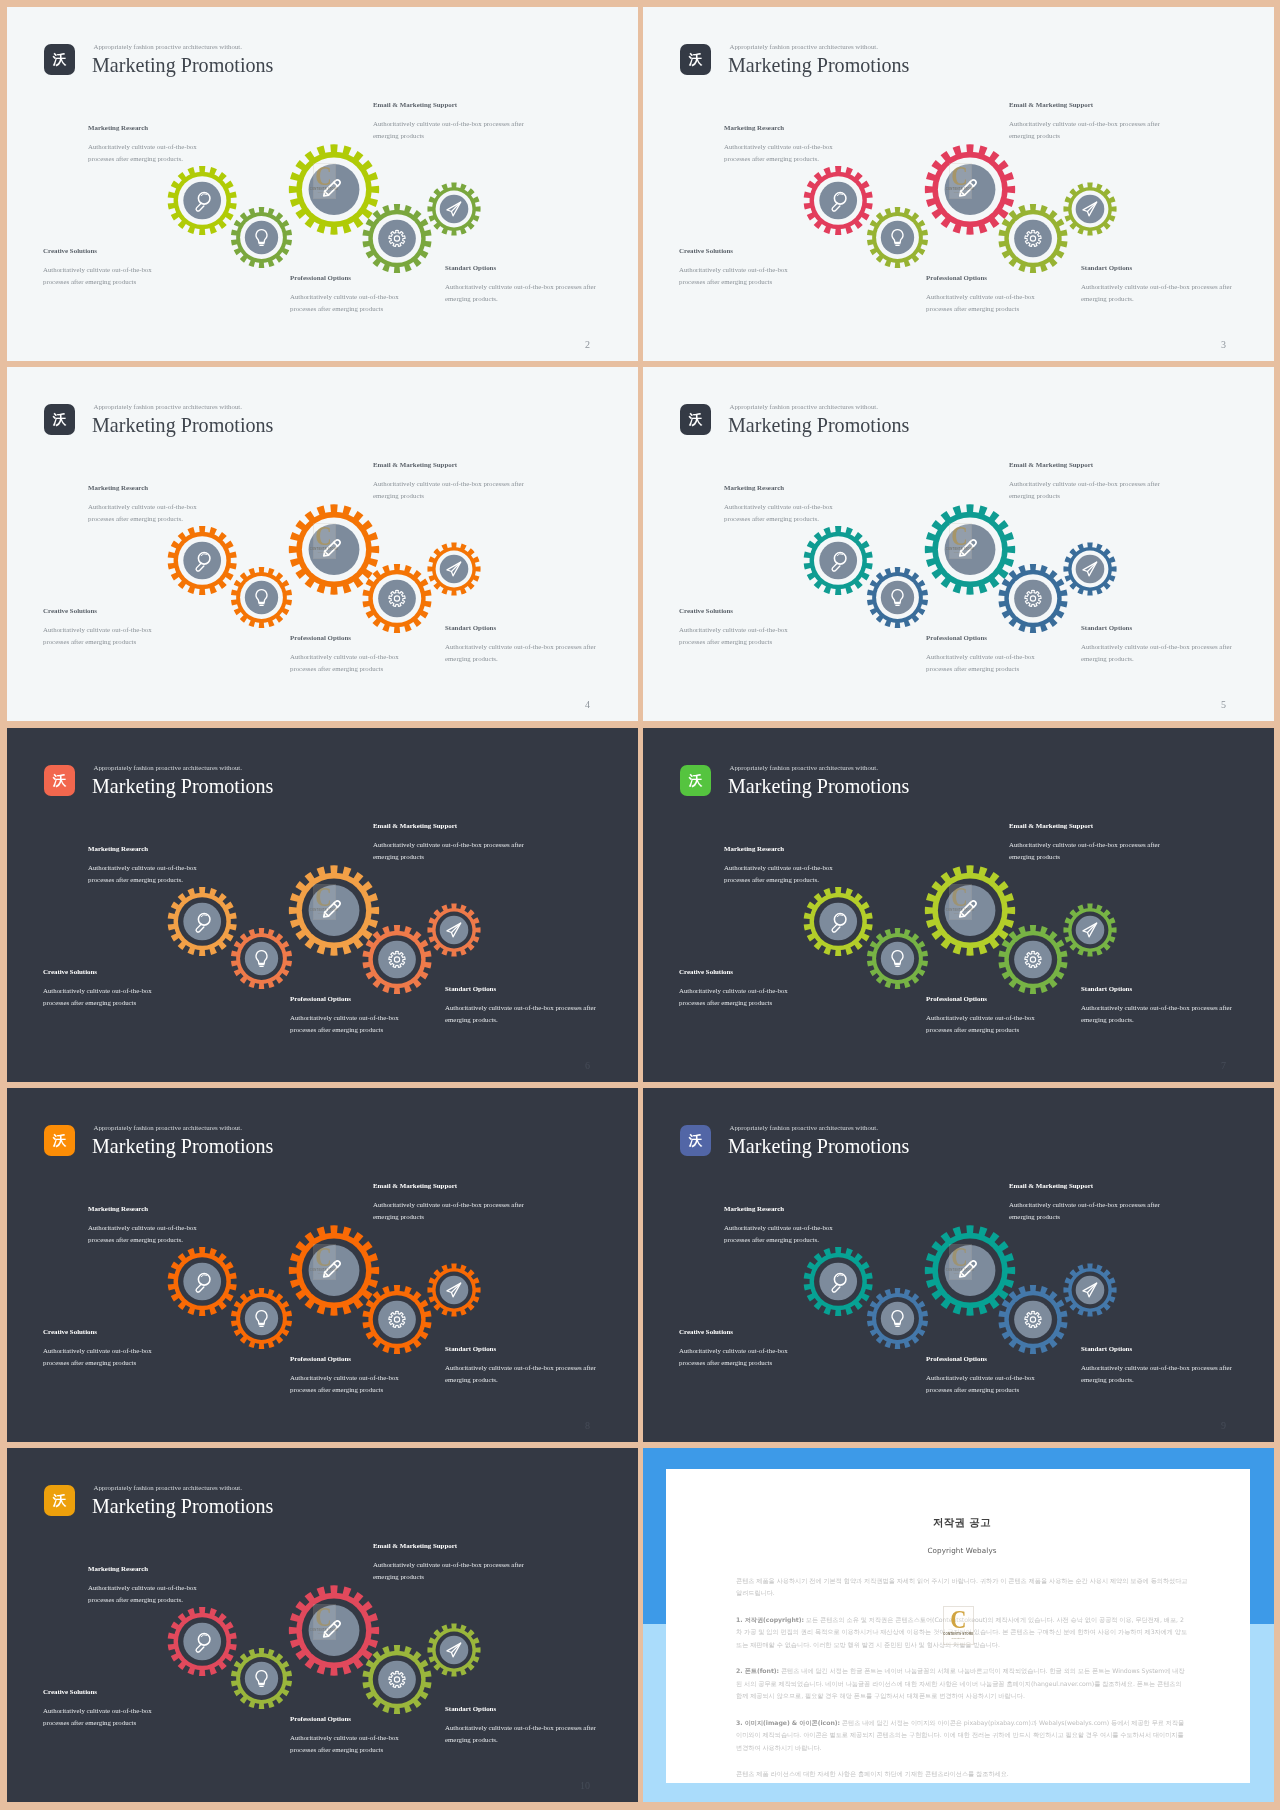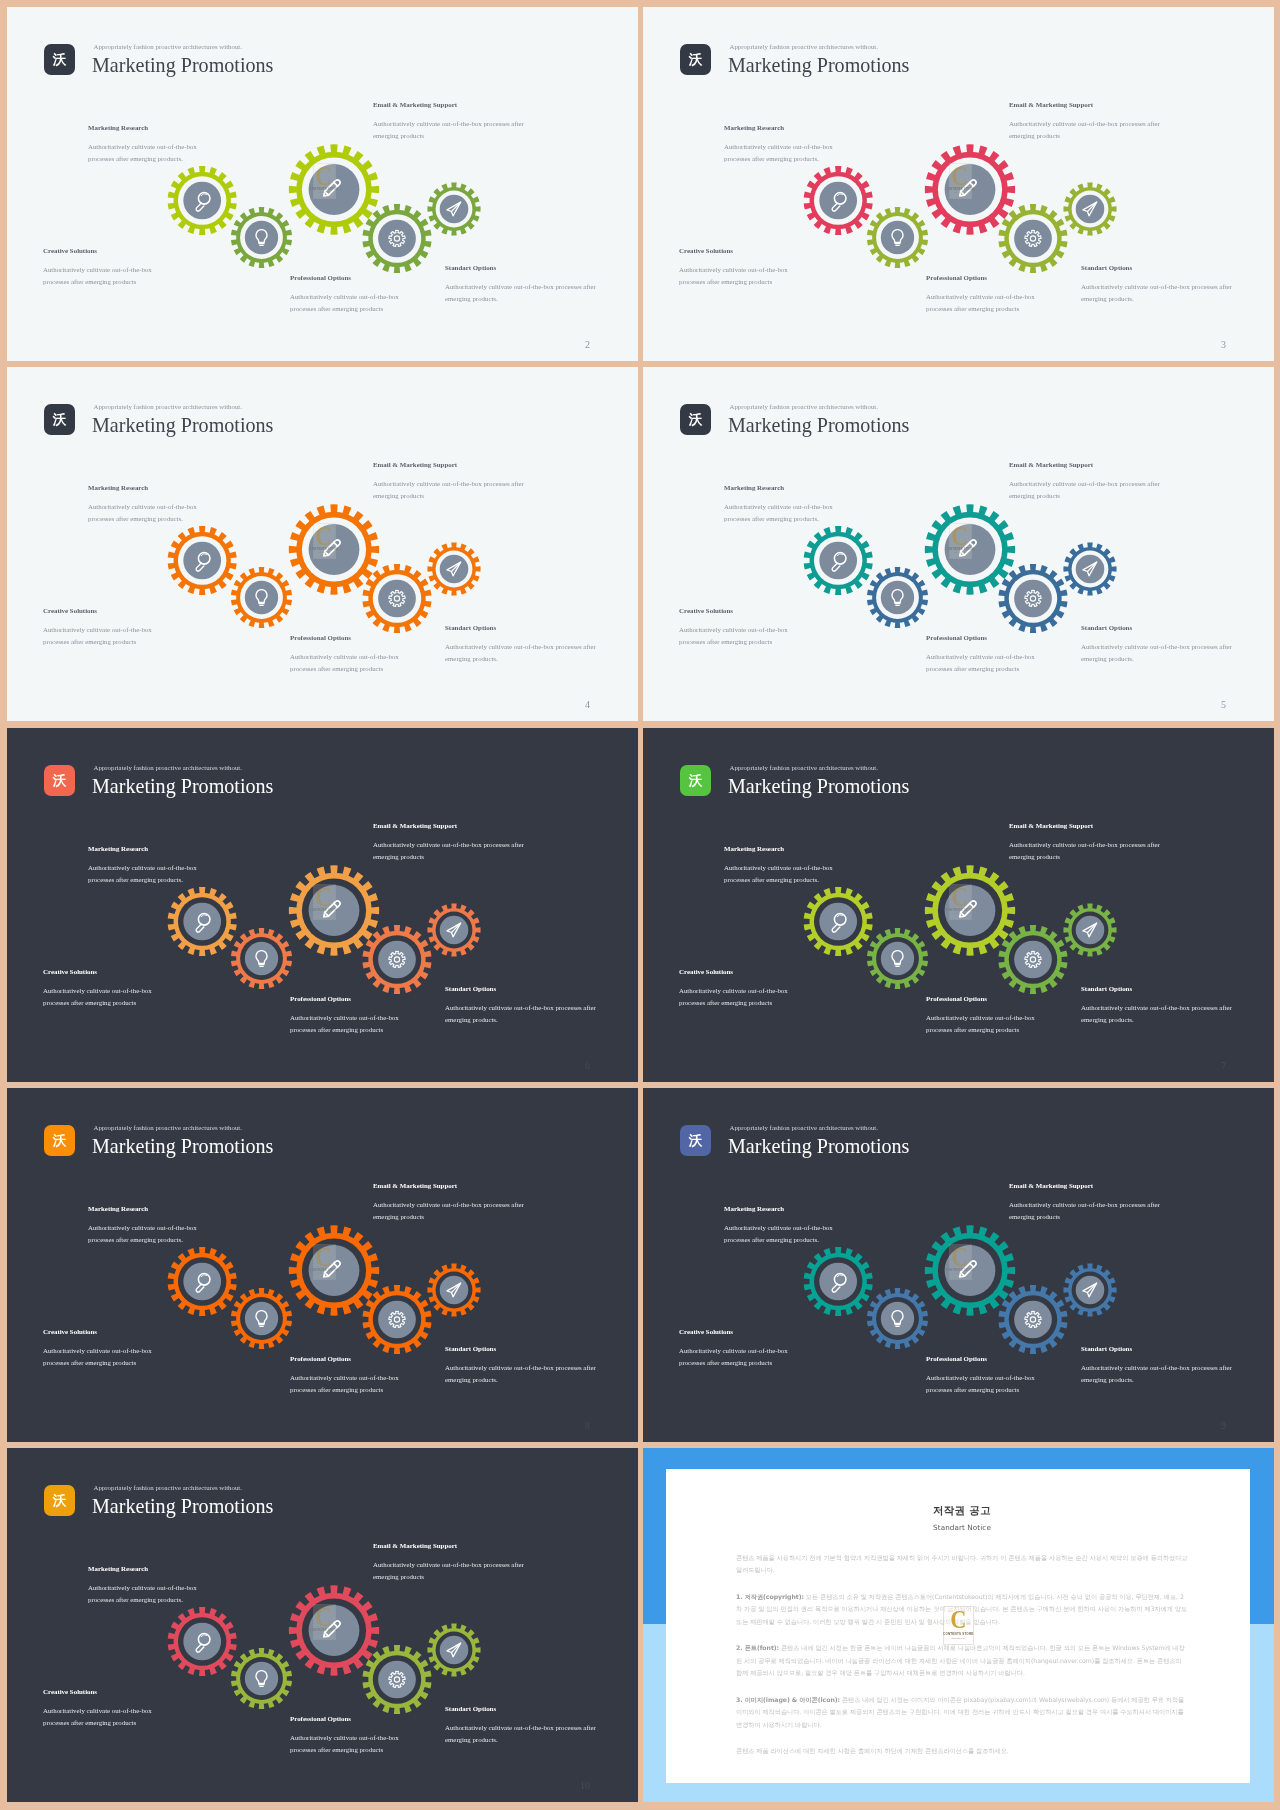--- a/index.html
+++ b/index.html
@@ -34,21 +34,21 @@
   .pg{position:absolute;right:48px;bottom:11px;font-size:10px;}
   .light .pg{color:#8d949b;}
   .dark .pg{color:#464c58;}
 
   .gears{position:absolute;left:0;top:0;width:631px;height:354px;pointer-events:none;}
 
   
   .cp{position:absolute;background:#3d9ae8;}
   .cp .band{position:absolute;left:0;right:0;background:#aadcfb;}
   .cp .paper{position:absolute;background:#ffffff;}
-  .cp h1{margin:4px;font-family:"DejaVu Sans",sans-serif;font-weight:bold;
+  .cp h1{margin:16px;font-family:"DejaVu Sans",sans-serif;font-weight:bold;
          font-size:10.5px;color:#3f3f3f;text-align:center;letter-spacing:.3px;}
   .cp h2{margin:5px 0 0 0;font-family:"DejaVu Sans",sans-serif;font-weight:normal;
          font-size:7.2px;color:#5a5a5a;text-align:center;letter-spacing:.1px;}
   .cp p{margin:0 0 14px 0;font-family:"DejaVu Sans",sans-serif;font-size:6.2px;
         line-height:2.01;color:#bfbfbf;letter-spacing:-.05px;}
   .cp p b{color:#9a9a9a;}
   .wm{position:absolute;display:flex;flex-direction:column;align-items:center;
       justify-content:center;pointer-events:none;}
   .wm .wmbox{border:1px solid rgba(150,140,120,.26);background:rgba(255,253,246,.34);
       display:flex;flex-direction:column;align-items:center;justify-content:center;}
@@ -977,21 +977,21 @@
           <div class="wmt2" style="font-size:2.1px;color:#9a8f77;margin-top:.5px">www.cts.co.kr</div>
         </div>
       </div>
       <div class="pg">10</div>
     </div>
     <div class="slide cp" style="left: 643px; top: 1448px; background: rgb(61, 154, 232);">
       <div class="band" style="top:176px;bottom:0;background:#aadcfb"></div>
       <div class="paper" style="left:23px;top:21px;right:24px;bottom:19px;">
         <div style="padding:31px 62px 0 70px">
           <h1>저작권 공고</h1>
-          <h2>Standart Notice</h2>
+          <h2>Copyright Webalys</h2>
           <div style="margin-top:20px">
             <p>콘텐츠 제품을 사용하시기 전에 기본적 협약과 저작권법을 자세히 읽어 주시기 바랍니다. 귀하가 이 콘텐츠 제품을 사용하는 순간 사용시 제약의 보증에 동의하셨다고 알려드립니다.</p>
             <p><b>1. 저작권(copyright):</b> 모든 콘텐츠의 소유 및 저작권은 콘텐츠스토어(Contentstokeout)의 제작사에게 있습니다. 사전 승낙 없이 공공적 이용, 무단전재, 배포, 2차 가공 및 임의 편집의 권리 목적으로 이용하시거나 재산상에 이용하는 것이 금지되어 있습니다. 본 콘텐츠는 구매하신 분에 한하여 사용이 가능하며 제3자에게 양도 또는 재판매할 수 없습니다. 이러한 모방 행위 발견 시 준민된 민사 및 형사상의 처벌을 받습니다.</p>
             <p><b>2. 폰트(font):</b> 콘텐츠 내에 담긴 서정는 한글 폰트는 네이버 나눔글꼴의 서체로 나눔바른고딕이 제작되었습니다. 한글 외의 모든 폰트는 Windows System에 내장된 서의 공무로 제작되었습니다. 네이버 나눔글꼴 라이선스에 대한 자세한 사항은 네이버 나눔글꼴 홈페이지(hangeul.naver.com)를 참조하세요. 폰트는 콘텐츠의 함께 제공되시 않으므로, 필요할 경우 해당 폰트를 구입하셔서 대체폰트로 변경하여 사용하시기 바랍니다.</p>
             <p><b>3. 이미지(image) &amp; 아이콘(icon):</b> 콘텐츠 내에 담긴 서정는 이미지와 아이콘은 pixabay(pixabay.com)과 Webalys(webalys.com) 등에서 제공한 무료 저작물 이미와이 제작되습니다. 아이콘은 별도로 제공되지 콘텐츠의는 구현합니다. 이에 대한 전러는 귀하에 반드시 확인하시고 필요할 경우 여시를 수도하셔서 대이미지를 변경하여 사용하시기 바랍니다.</p>
             <p>콘텐츠 제품 라이선스에 대한 자세한 사항은 홈페이지 하단에 기재한 콘텐츠라이선스를 참조하세요.</p>
           </div>
         </div>
       </div>
       <div class="wm" style="left:299.5px;top:158px;width:31.5px;height:39px;opacity:.95">

